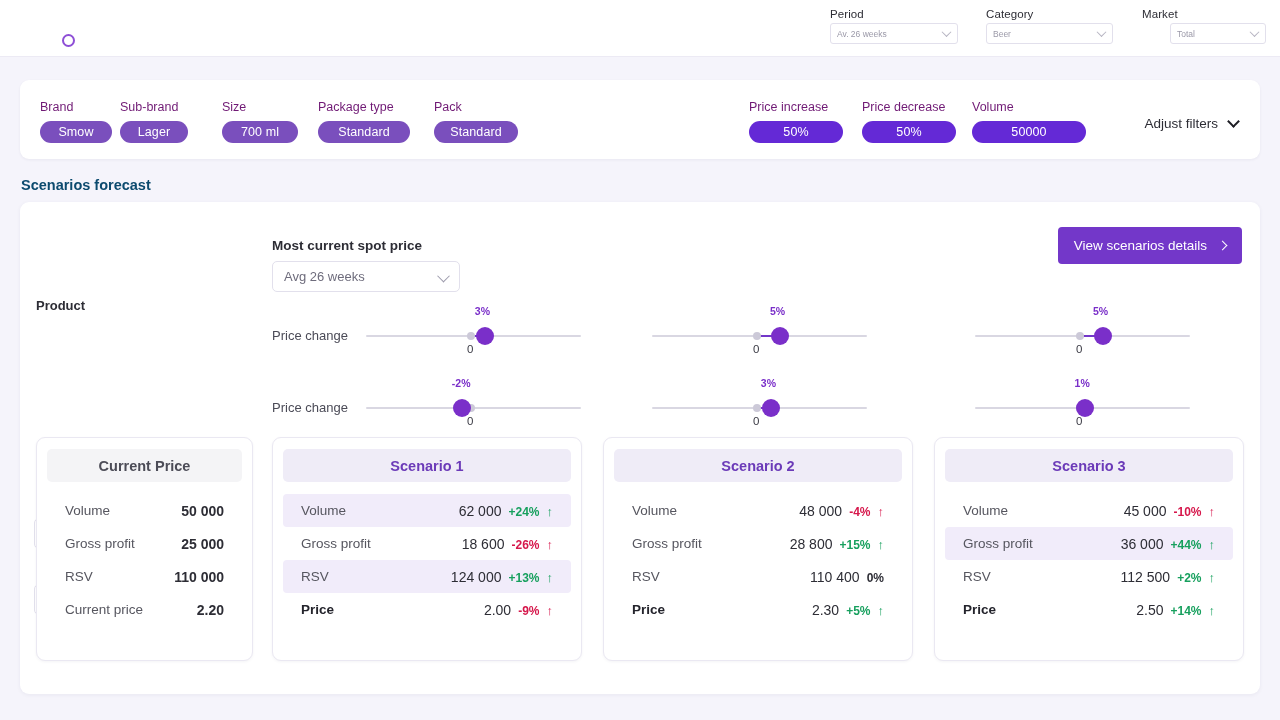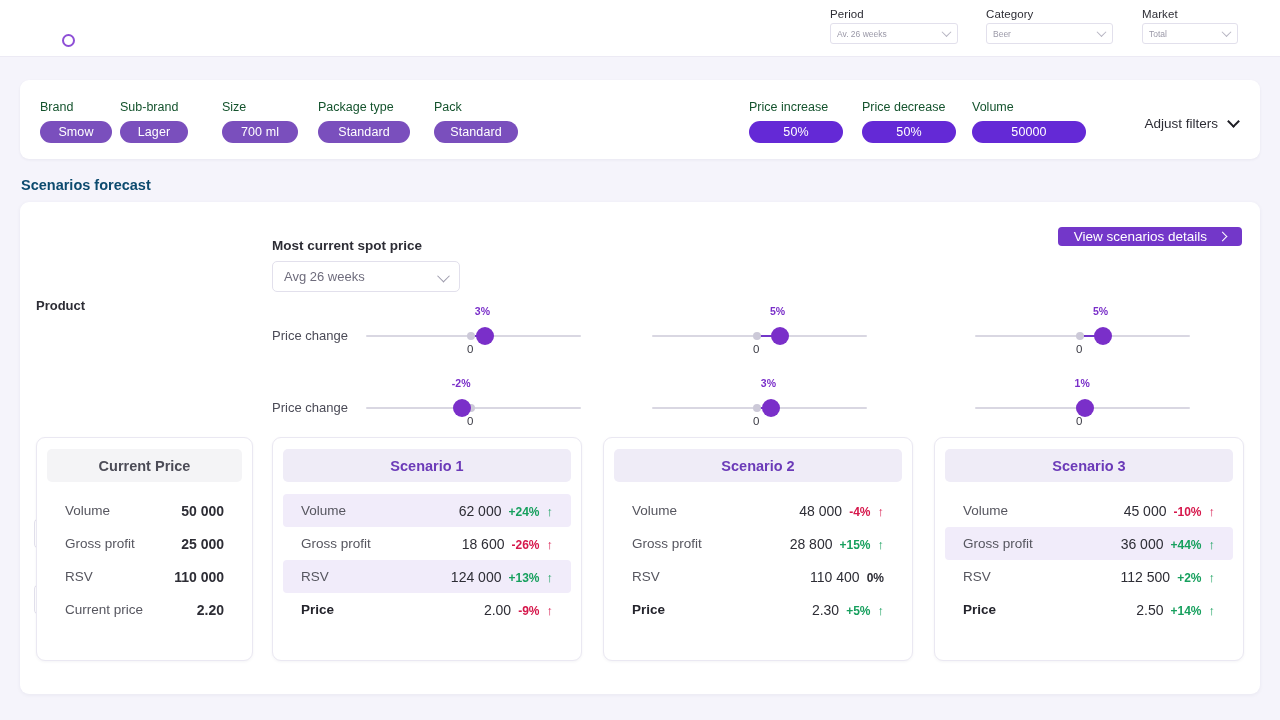--- a/index.html
+++ b/index.html
@@ -45,31 +45,31 @@
   }
   .hdr-select-val { font-size: 8.5px; color: #9b99a8; }
   .chev {
     position: absolute; right: 7px; top: 50%;
     width: 7px; height: 7px; margin-top: -4px;
     border-right: 1.2px solid #b6b4c2; border-bottom: 1.2px solid #b6b4c2;
     transform: rotate(45deg) translate(-1px,-1px);
   }
   .hdr-field:nth-child(1) .hdr-select { width: 128px; }
   .hdr-field:nth-child(2) .hdr-select { width: 127px; }
-  .hdr-field:nth-child(3) .hdr-select { width: 96px; }
+  .hdr-field:nth-child(3) .hdr-select { width: 96px; margin-left: 28px; }
 
   
   .filterbar {
     position: absolute; left: 20px; top: 80px;
     width: 1240px; height: 79px;
     background: #fff; border-radius: 9px;
     box-shadow: 0 1px 3px rgba(40,30,80,.06);
   }
   .fgroup { position: absolute; top: 20px; }
-  .fglabel { font-size: 12.5px; color: #14532d; margin-bottom: 7px; white-space: nowrap; }
+  .fglabel { font-size: 12.5px; color: #701a75; margin-bottom: 7px; white-space: nowrap; }
   .pill {
     height: 22px; border-radius: 11px; display: flex;
     align-items: center; justify-content: center;
     color: #fff; font-size: 12.5px; letter-spacing: .1px;
   }
   .pill-light { background: #7a4fbd; }
   .pill-strong { background: #6429d6; }
 
   .adjust {
     position: absolute; right: 22px; top: 36px;
@@ -112,21 +112,21 @@
   .spot-label { font-size: 13.5px; font-weight: bold; color: #2d2d35; margin-bottom: 8px; }
   .spot-select {
     width: 188px; height: 31px; border: 1px solid #e2e0ec; border-radius: 5px;
     display: flex; align-items: center; padding: 0 11px; position: relative;
   }
   .spot-select-val { font-size: 13px; color: #6e6c7c; }
   .spot-select .chev { right: 11px; width: 9px; height: 9px; border-color: #9c9aab; }
 
   .view-btn {
     position: absolute; right: 18px; top: 25px;
-    height: 19px; background: #7337c9; border-radius: 4px;
+    height: 37px; background: #7337c9; border-radius: 4px;
     display: flex; align-items: center; gap: 12px;
     padding: 0 16px; cursor: pointer;
   }
   .view-btn-label { color: #fff; font-size: 13.5px; }
   .chev-right {
     width: 7px; height: 7px;
     border-right: 1.6px solid #fff; border-top: 1.6px solid #fff;
     transform: rotate(45deg);
   }
 

